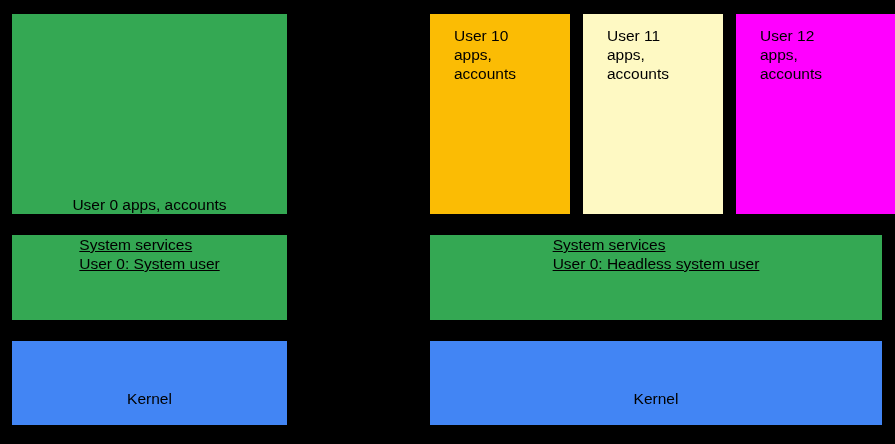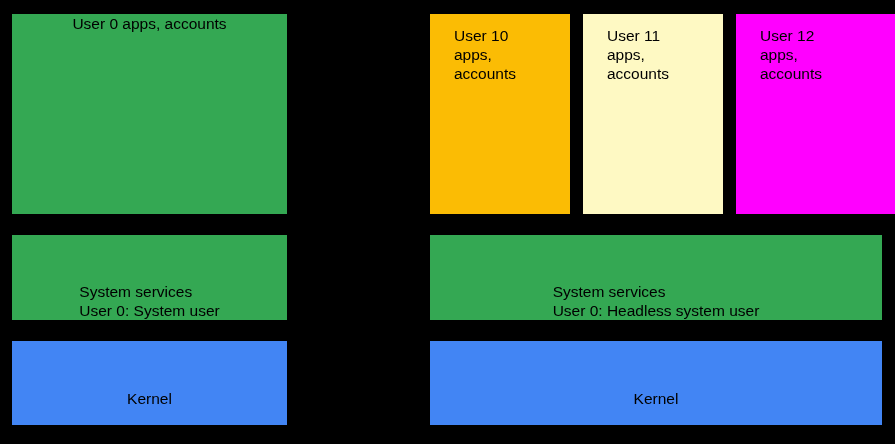--- a/index.html
+++ b/index.html
@@ -24,28 +24,29 @@
     position: absolute;
     box-sizing: border-box;
     color: #000000;
     font-size: 15.5px;
     line-height: 19px;
     white-space: pre-line;
   }
   
   .box.center-mid {
     display: flex;
-    align-items: flex-start;
+    align-items: flex-end;
     justify-content: center;
     text-align: center;
   }
   .box.center-group-left {
     display: flex;
-    align-items: flex-end;
+    align-items: flex-start;
     justify-content: center;
+    text-decoration: underline;
   }
   .box.center-group-left .txt {
     text-align: left;
   }
   .box.topleft {
     display: flex;
     align-items: flex-start;
     justify-content: flex-start;
     padding: 12px 0 0 24px;
   }

